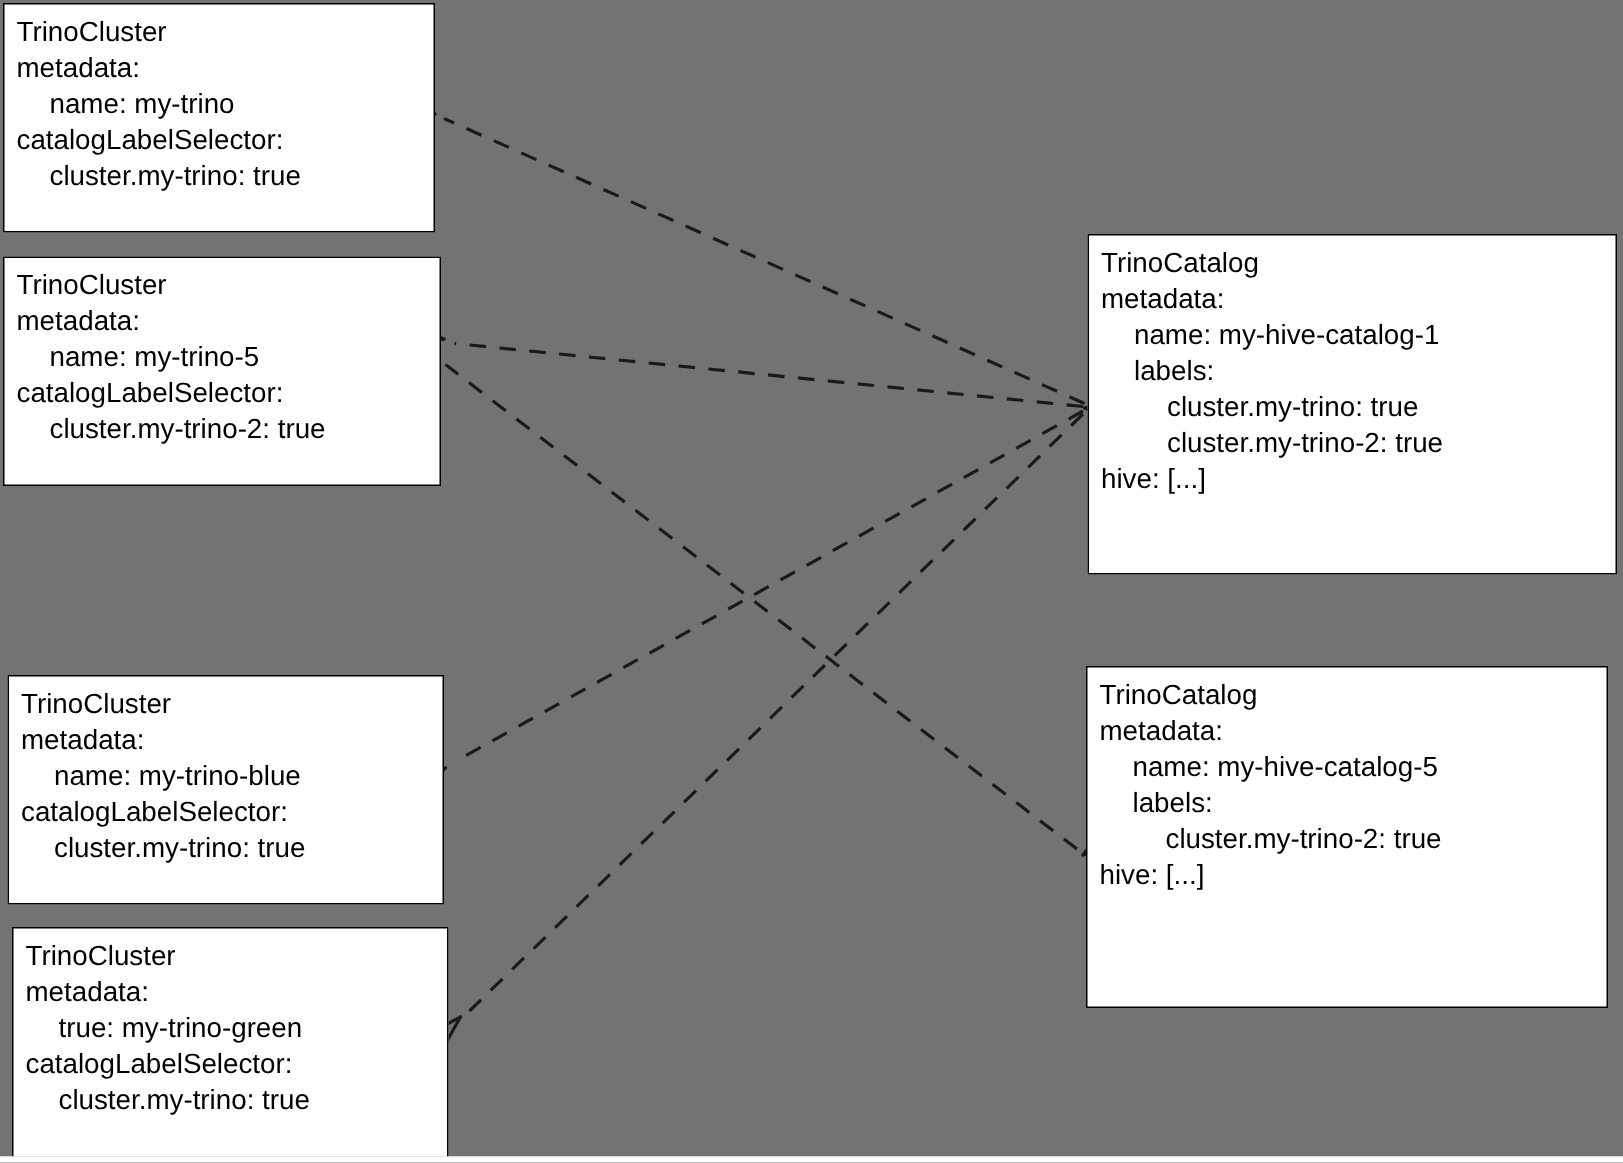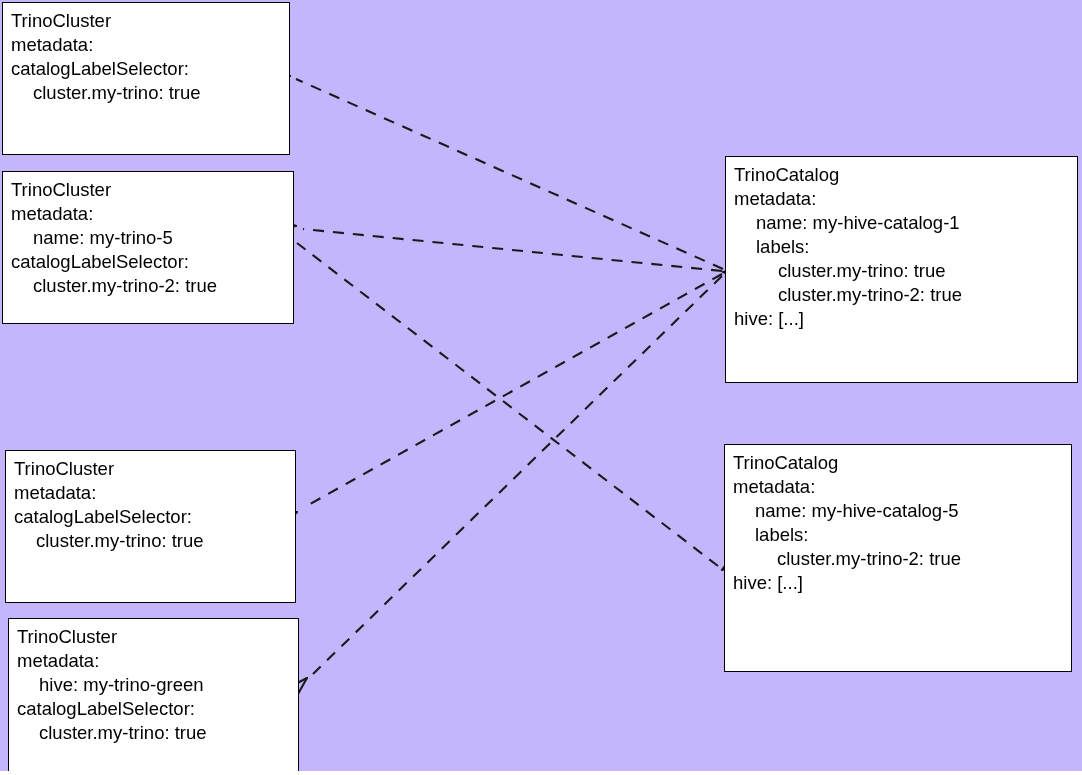--- a/index.html
+++ b/index.html
@@ -4,21 +4,21 @@
 <style>
   html, body {
     margin: 0;
     padding: 0;
     background: #ffffff;
   }
   #canvas {
     position: relative;
     width: 1082px;
     height: 771px;
-    background: #c4b5fd;
+    background: #737373;
     overflow: hidden;
     font-family: "Liberation Sans", sans-serif;
     text-decoration: underline;
   }
   .node-box {
     position: absolute;
     box-sizing: border-box;
     background: #ffffff;
     border: 1.6px solid #000000;
     padding: 6px 0 0 8px;
@@ -90,40 +90,42 @@
       </g>
       <g transform="translate(723,272) rotate(5)">
         <path class="edge-head" d="M 0 0 Q 16.38393088375786 -4.8241331279251565 28.689142678891063 -8.771151141682104"></path>
         <path class="edge-head" d="M 0 0 Q 16.38393088375786 4.8241331279251565 28.689142678891063 8.771151141682104"></path>
       </g>
     </svg>
   <div id="nodes">
       <div class="node-box" style="left: 2px; top: 2px; width: 288px; height: 153px;">
         <div class="node-line">TrinoCluster</div>
         <div class="node-line">metadata:</div>
+        <div class="node-line indent-1">name: my-trino</div>
         <div class="node-line">catalogLabelSelector:</div>
         <div class="node-line indent-1">cluster.my-trino: true</div>
       </div>
       <div class="node-box" style="left: 2px; top: 171px; width: 292px; height: 153px;">
         <div class="node-line">TrinoCluster</div>
         <div class="node-line">metadata:</div>
         <div class="node-line indent-1">name: my-trino-5</div>
         <div class="node-line">catalogLabelSelector:</div>
         <div class="node-line indent-1">cluster.my-trino-2: true</div>
       </div>
       <div class="node-box" style="left: 5px; top: 450px; width: 291px; height: 153px;">
         <div class="node-line">TrinoCluster</div>
         <div class="node-line">metadata:</div>
+        <div class="node-line indent-1">name: my-trino-blue</div>
         <div class="node-line">catalogLabelSelector:</div>
         <div class="node-line indent-1">cluster.my-trino: true</div>
       </div>
       <div class="node-box" style="left: 8px; top: 618px; width: 291px; height: 157px;">
         <div class="node-line">TrinoCluster</div>
         <div class="node-line">metadata:</div>
-        <div class="node-line indent-1">hive: my-trino-green</div>
+        <div class="node-line indent-1">true: my-trino-green</div>
         <div class="node-line">catalogLabelSelector:</div>
         <div class="node-line indent-1">cluster.my-trino: true</div>
       </div>
       <div class="node-box" style="left: 725px; top: 156px; width: 353px; height: 227px;">
         <div class="node-line">TrinoCatalog</div>
         <div class="node-line">metadata:</div>
         <div class="node-line indent-1">name: my-hive-catalog-1</div>
         <div class="node-line indent-1">labels:</div>
         <div class="node-line indent-2">cluster.my-trino: true</div>
         <div class="node-line indent-2">cluster.my-trino-2: true</div>

